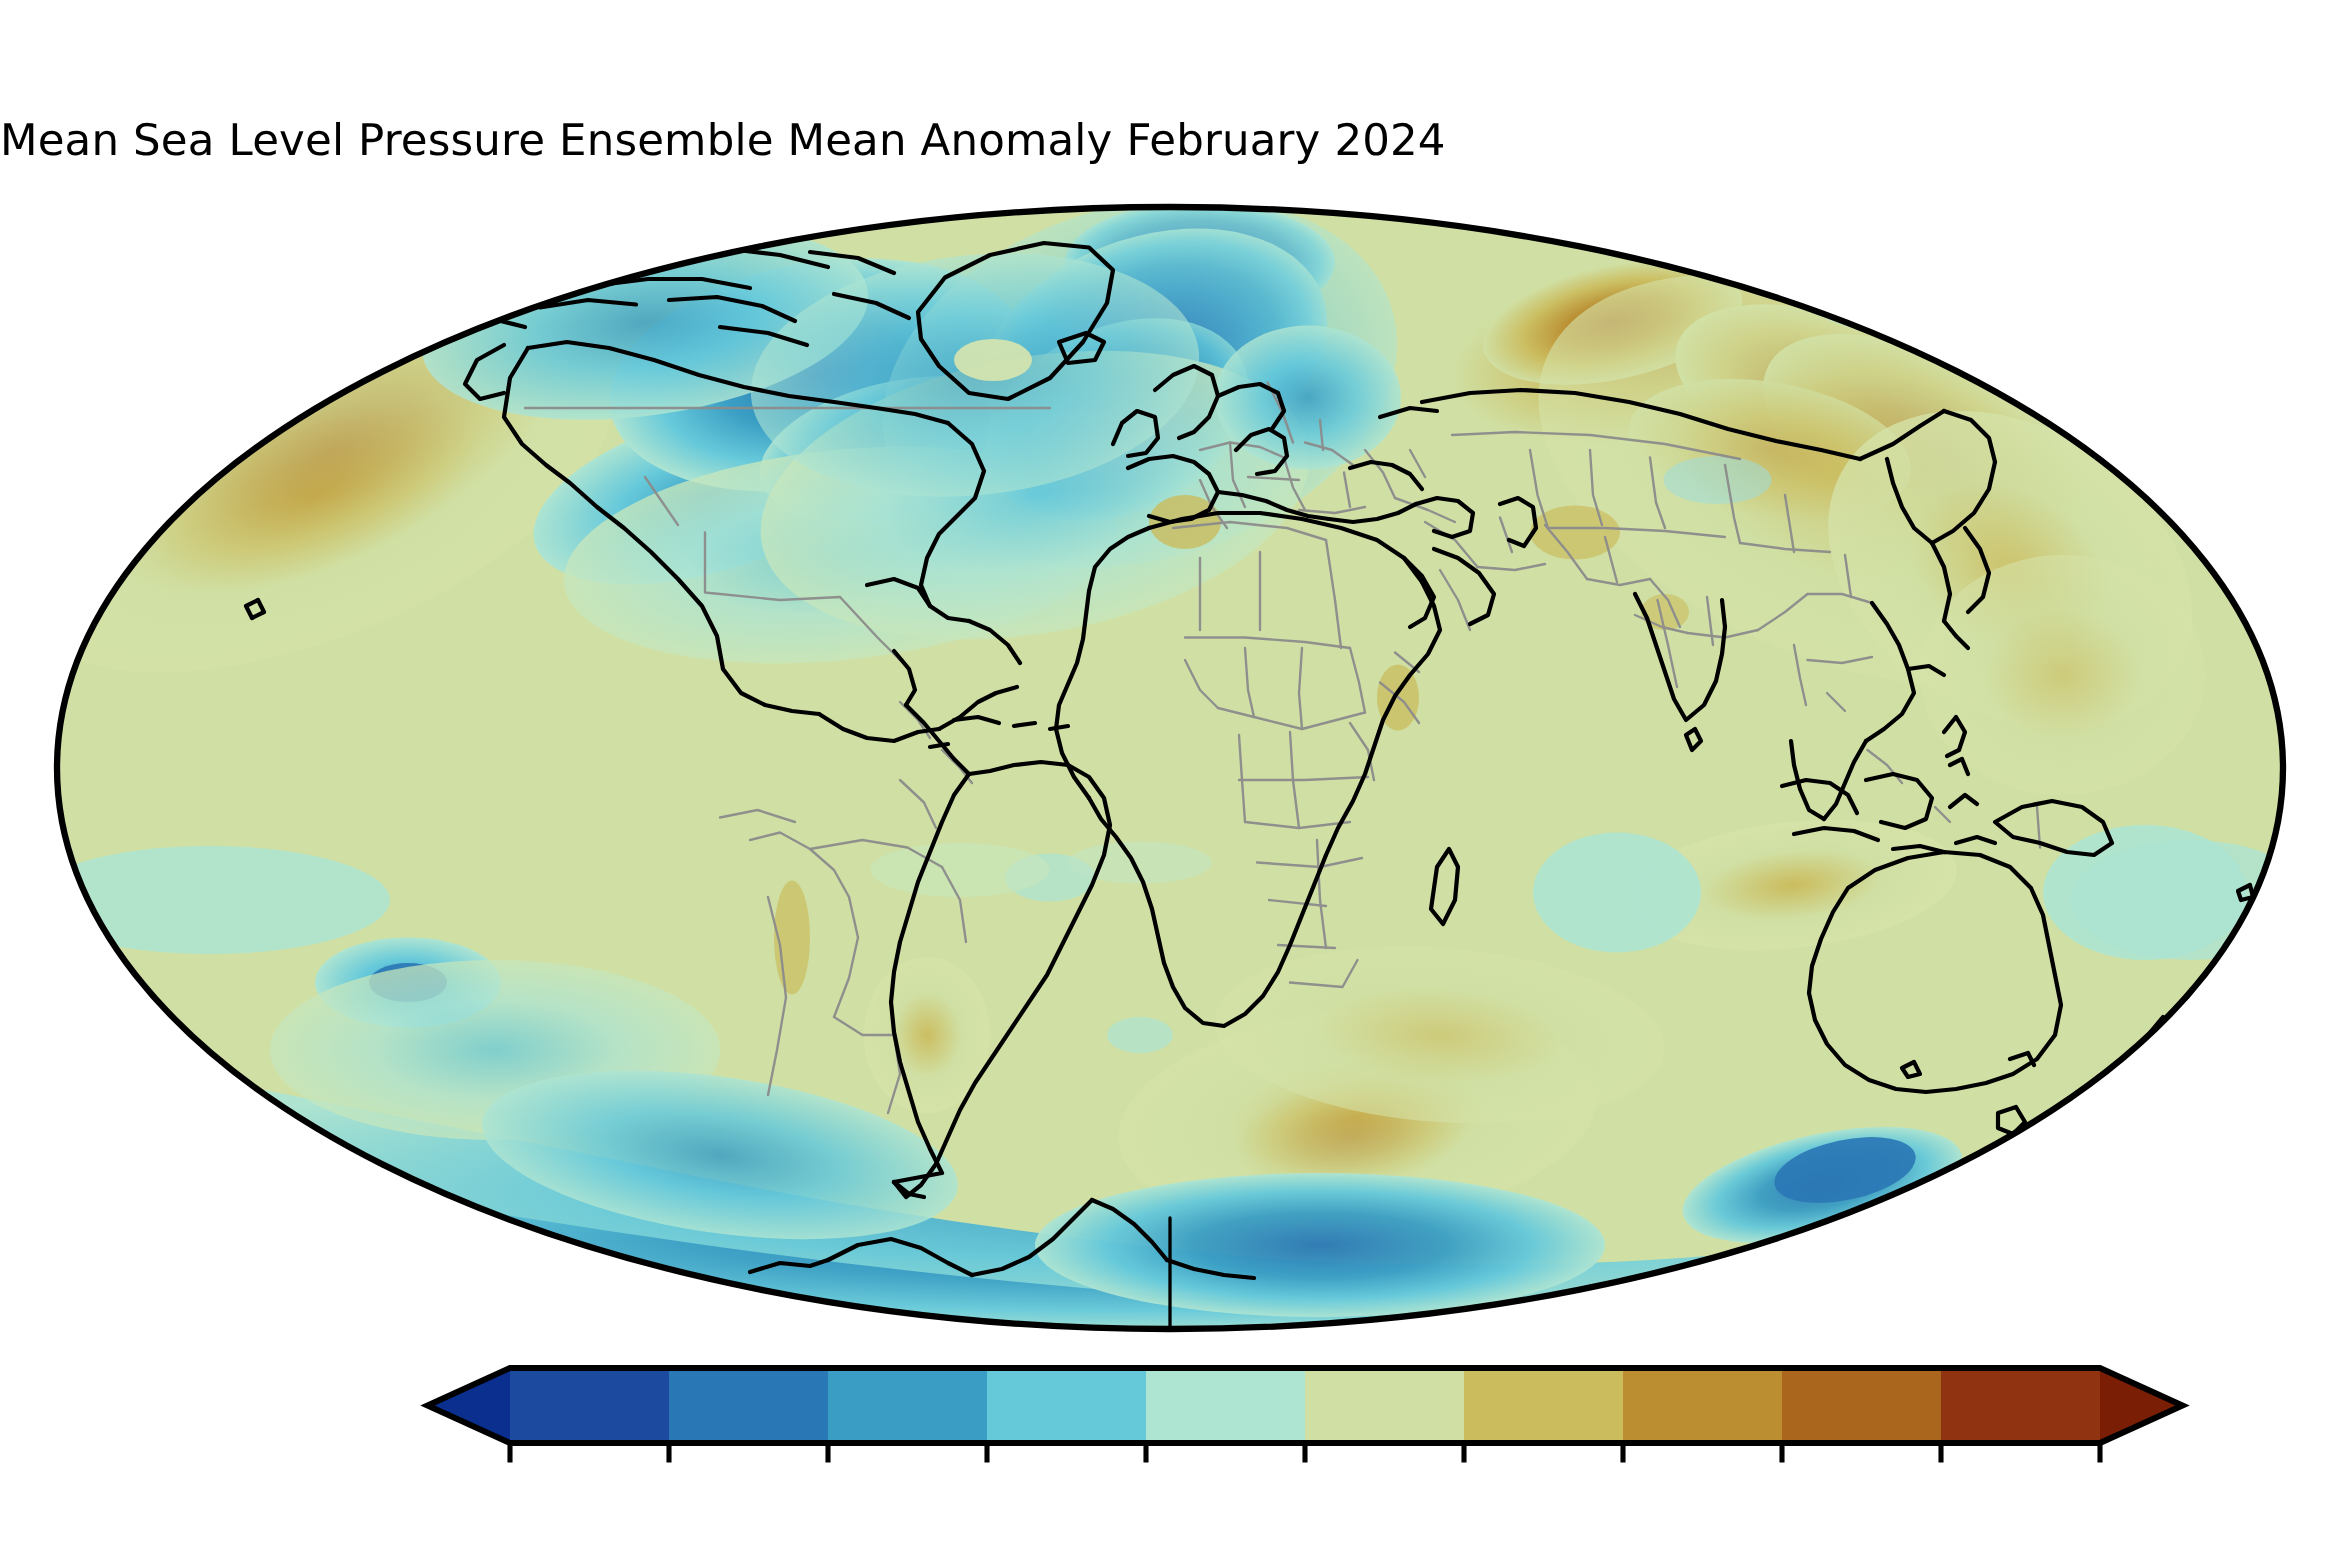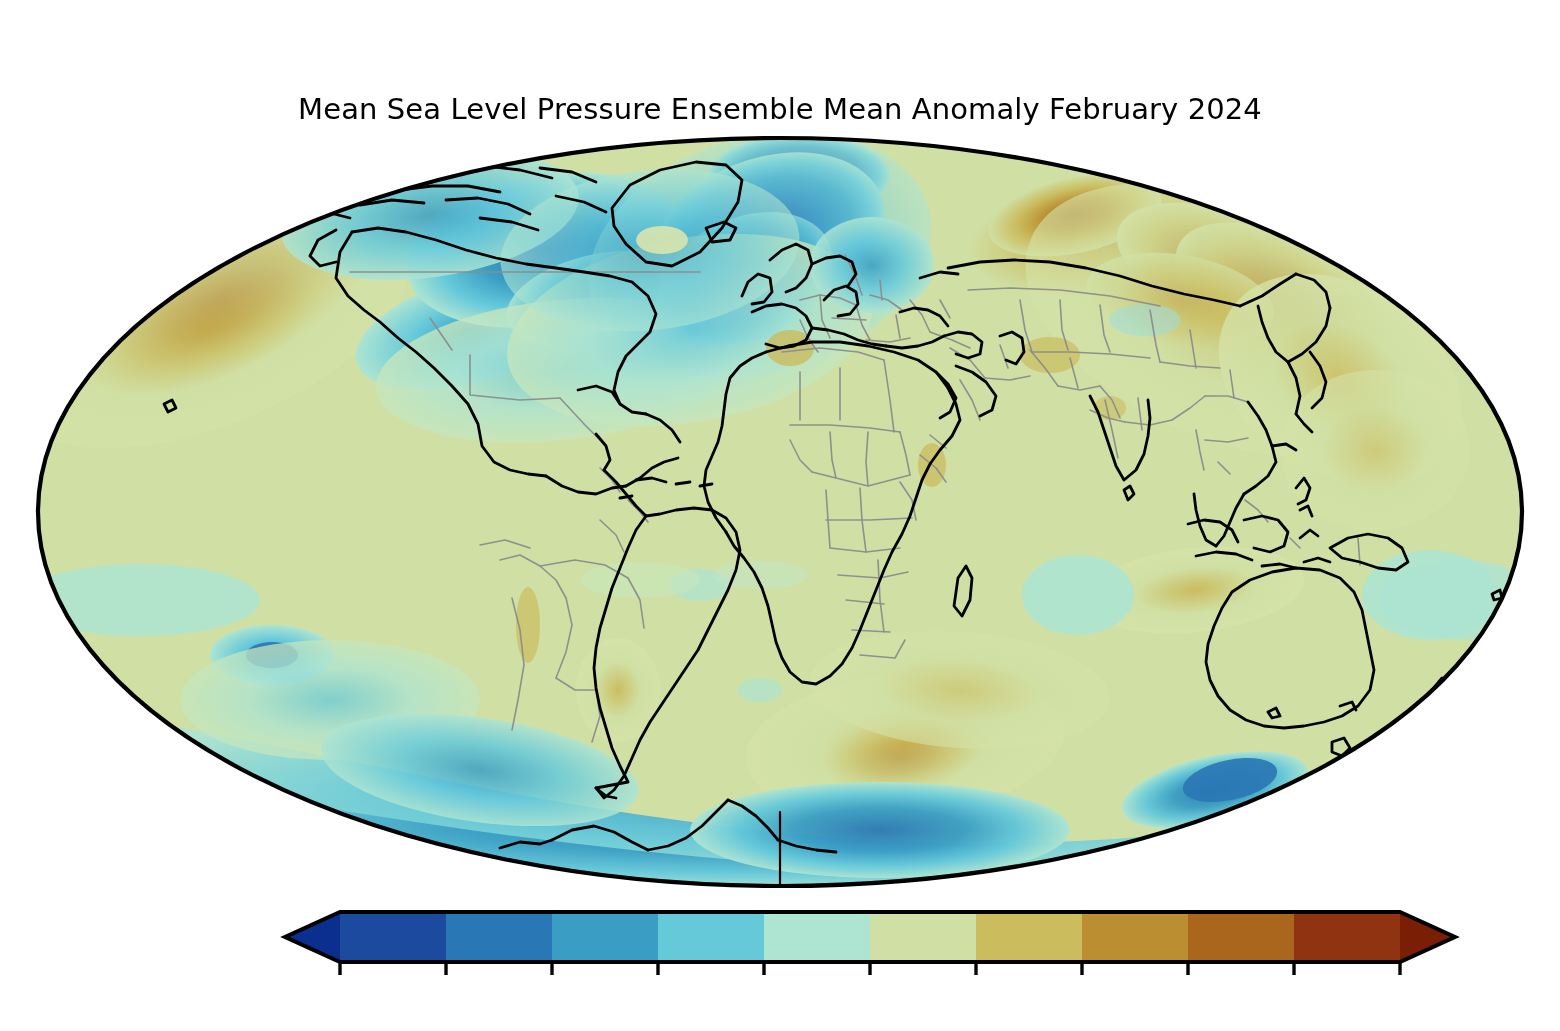--- a/index.html
+++ b/index.html
@@ -2,21 +2,21 @@
 <html><head>
 <meta charset="utf-8">
 <style>
   html,body{margin:0;padding:0;background:#ffffff;}
   body{width:1560px;height:1031px;overflow:hidden;
        font-family:"DejaVu Sans","Liberation Sans",sans-serif;color:#000;}
   #stage{position:relative;width:1560px;height:1031px;background:#fff;}
 
   
   #title{
-    position:absolute;left:0;top:92px;width:1560px;text-align:center;
+    position:absolute;left:0;top:76px;width:1560px;text-align:left;
     font-size:29px;font-weight:400;letter-spacing:.1px;color:#000;
     white-space:nowrap;
   }
 
   
   #map-area{position:absolute;left:0;top:0;width:1560px;height:890px;}
   #map-svg{position:absolute;left:0;top:0;}
 
   
   #cbar-wrap{position:absolute;left:0;top:890px;width:1560px;height:141px;}

